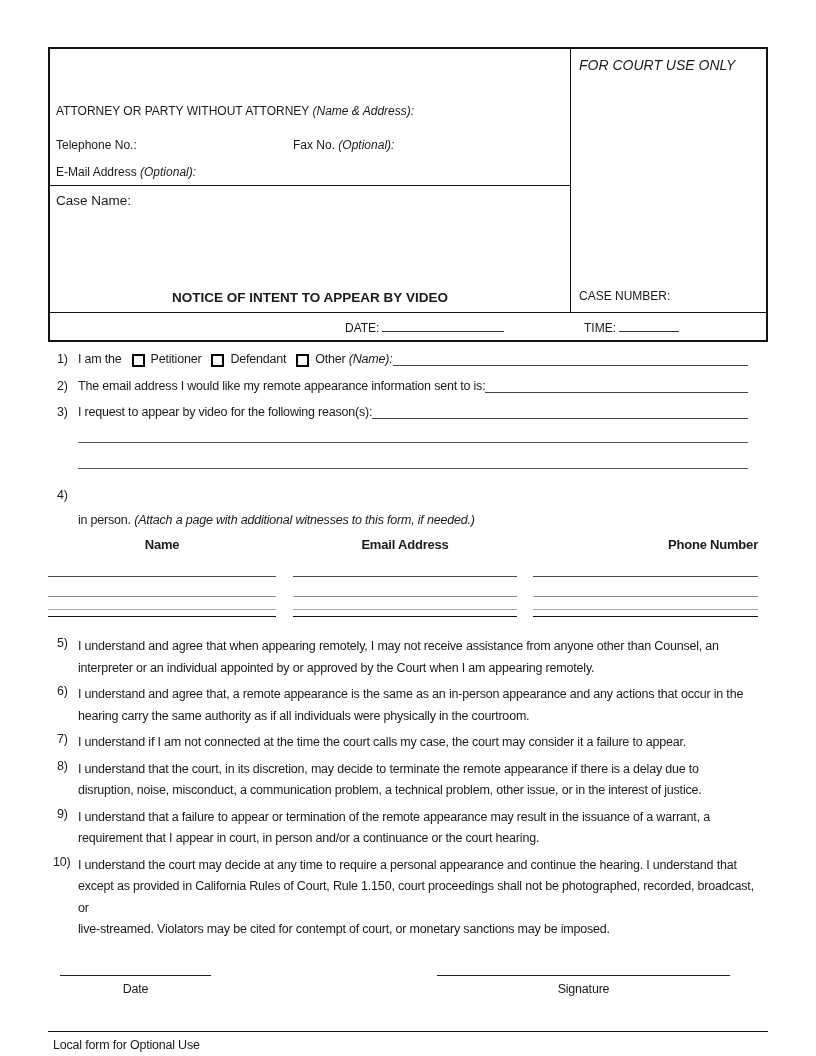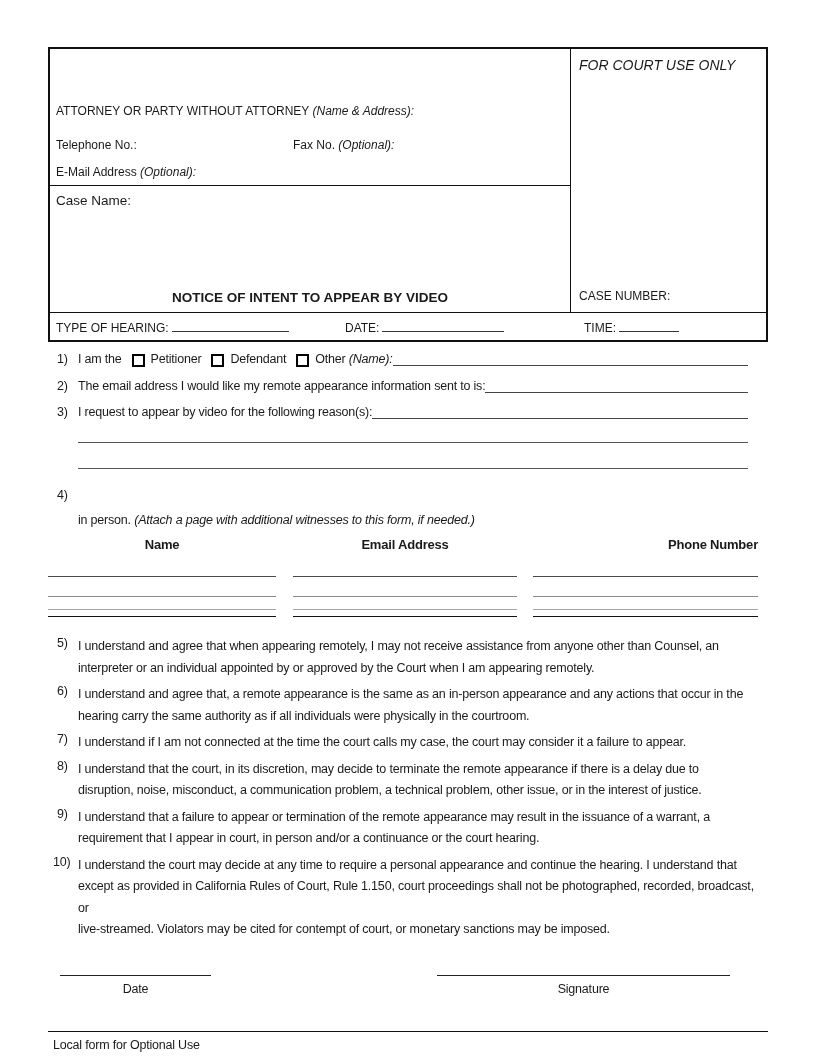--- a/index.html
+++ b/index.html
@@ -90,21 +90,20 @@
     </div>
     <div class="hdr-rowB">
       <div class="cell-title">
         <span class="form-title">NOTICE OF INTENT TO APPEAR BY VIDEO</span>
       </div>
       <div class="cell-casenum">
         <span class="lab12">CASE NUMBER:</span>
       </div>
     </div>
     <div class="hdr-rowC">
-      <span class="pos lab12" style="left:6px; top:6px;"><span>TYPE OF HEARING:</span><span class="hline" style="width:117px;"></span></span>
       <span class="pos lab12" style="left:295px; top:6px;"><span>DATE:</span><span class="hline" style="width:122px;"></span></span>
       <span class="pos lab12" style="left:534px; top:6px;"><span>TIME:</span><span class="hline" style="width:60px;"></span></span>
     </div>
   </div>
 
   <div class="content">
 
     <div class="item" style="margin-top:10px;">
       <span class="inum">1)</span>
       <span>I am the</span>

